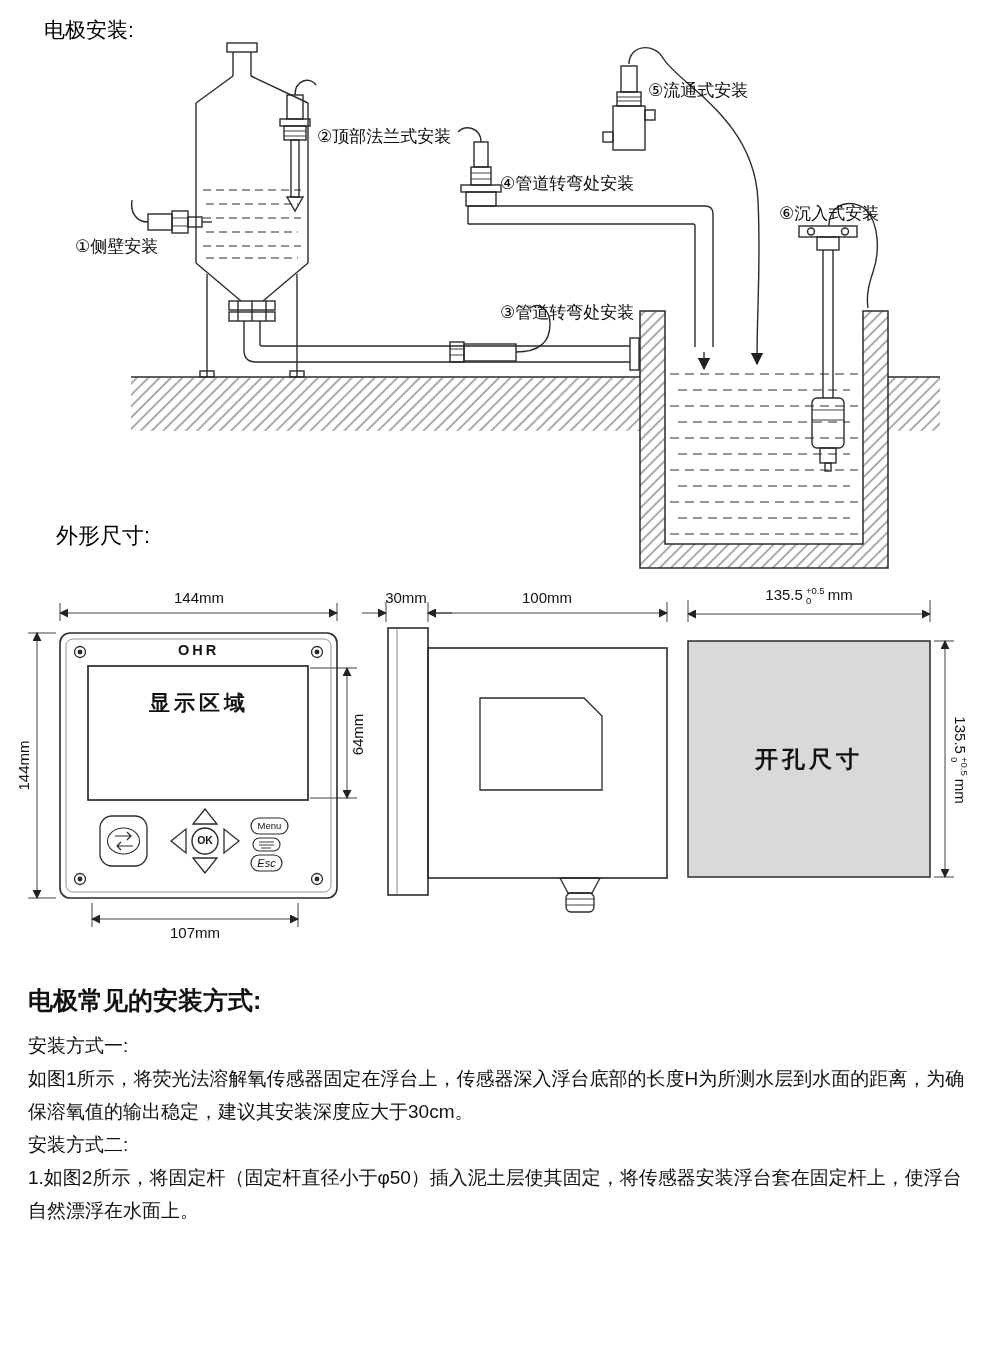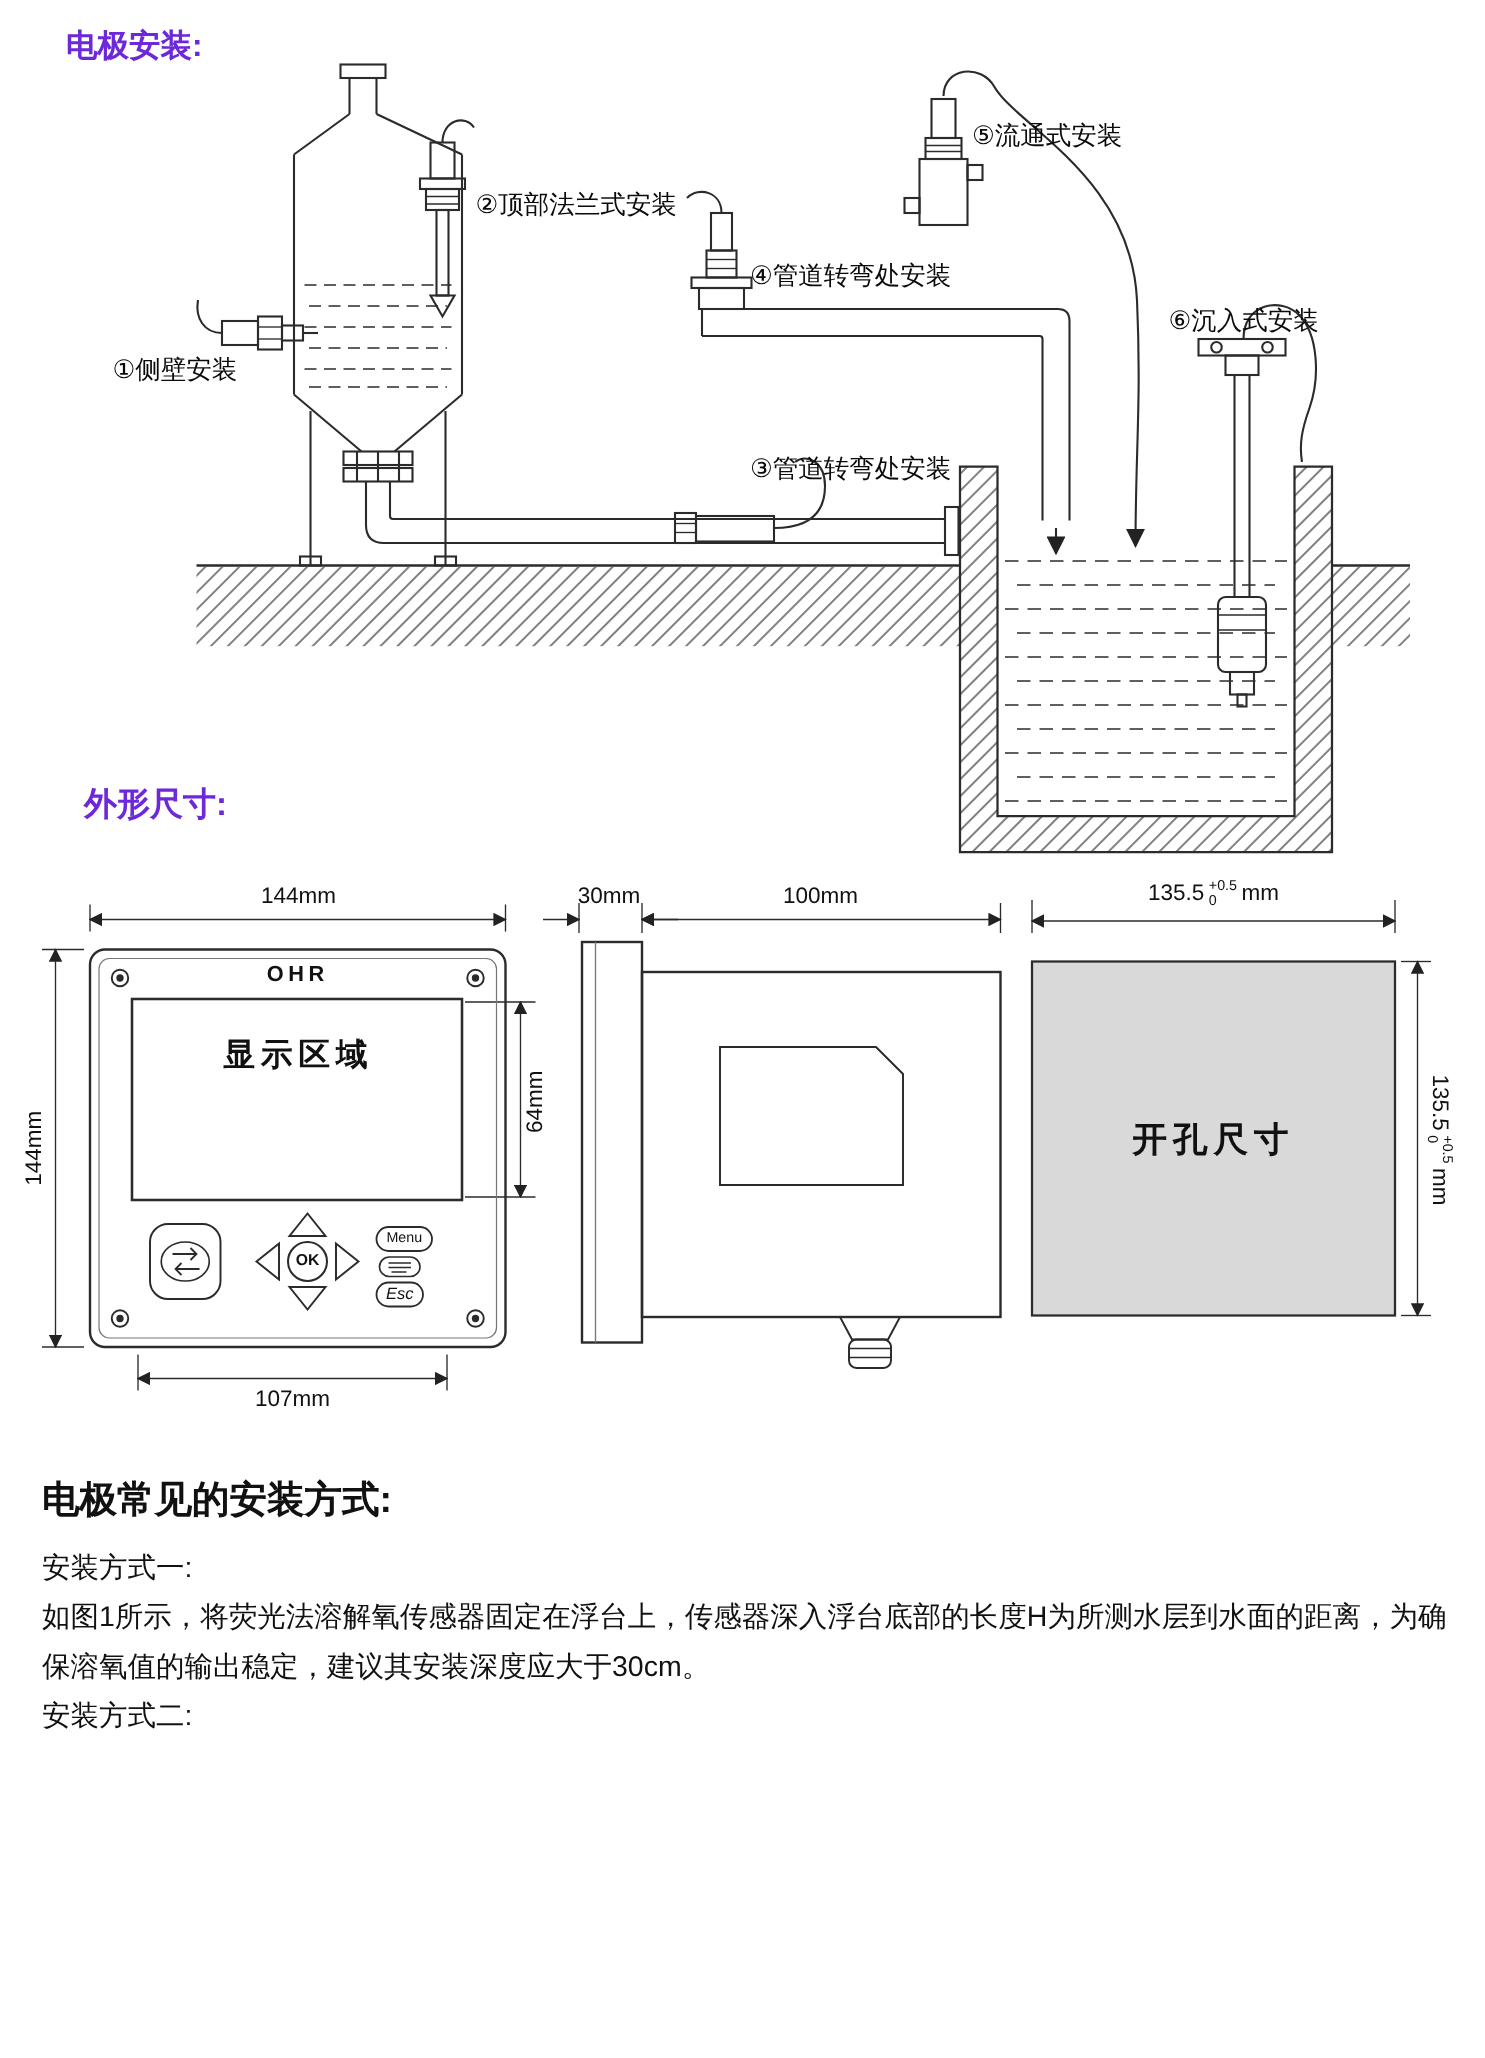--- a/index.html
+++ b/index.html
@@ -3,21 +3,21 @@
 <meta charset="utf-8">
 <style>
   * { box-sizing: border-box; margin: 0; padding: 0; }
   html,body { background:#ffffff; }
   body { font-family: "Liberation Sans", "DejaVu Sans", sans-serif; color:#111; }
   #page { position:relative; width:990px; height:1372px; background:#fff; overflow:hidden; }
   svg { position:absolute; left:0; }
   .lbl { position:absolute; color:#111; text-align:center; font-size:15px; white-space:nowrap; }
   .rot-ccw { transform:rotate(-90deg); transform-origin:center; }
   .rot-cw  { transform:rotate(90deg);  transform-origin:center; }
-  .sec-title { position:absolute; font-weight:700; color:#6d28d9; }
+  .sec-title { position:absolute; font-weight:400; color:#000000; }
   .tol { display:inline-flex; flex-direction:column; align-items:flex-start;
          font-size:9.5px; line-height:10px; margin:0 3px; vertical-align:middle; }
   .brand { font-weight:700; letter-spacing:3px; font-size:14.5px; }
   .disp  { font-size:21px; font-weight:600; letter-spacing:4px; }
   .cutout-big { font-size:23px; font-weight:700; letter-spacing:4px; }
   .btn-txt { font-weight:700; }
   .methods { position:absolute; }
   .m-head { font-size:25px; font-weight:700; line-height:32px; margin:0 0 13px 0; }
   .methods p { font-size:19px; line-height:33px; margin:0; }
   .m-sub { }
@@ -300,15 +300,16 @@
         <span>0</span>
       </span><span>mm</span>
   </div>
   <div class="lbl cutout-big" style="left:688px; top:744px; width:242px;">开孔尺寸</div>
 
   <div class="methods" style="left:28px; top:984px; width:942px;">
     <div class="m-head">电极常见的安装方式:</div>
     <p class="m-sub">安装方式一:</p>
     <p>如图1所示，将荧光法溶解氧传感器固定在浮台上，传感器深入浮台底部的长度H为所测水层到水面的距离，为确保溶氧值的输出稳定，建议其安装深度应大于30cm。</p>
     <p class="m-sub">安装方式二:</p>
+    <p>1.如图2所示，将固定杆（固定杆直径小于φ50）插入泥土层使其固定，将传感器安装浮台套在固定杆上，使浮台自然漂浮在水面上。</p>
   </div>
 
 </div>
 
 </body></html>

